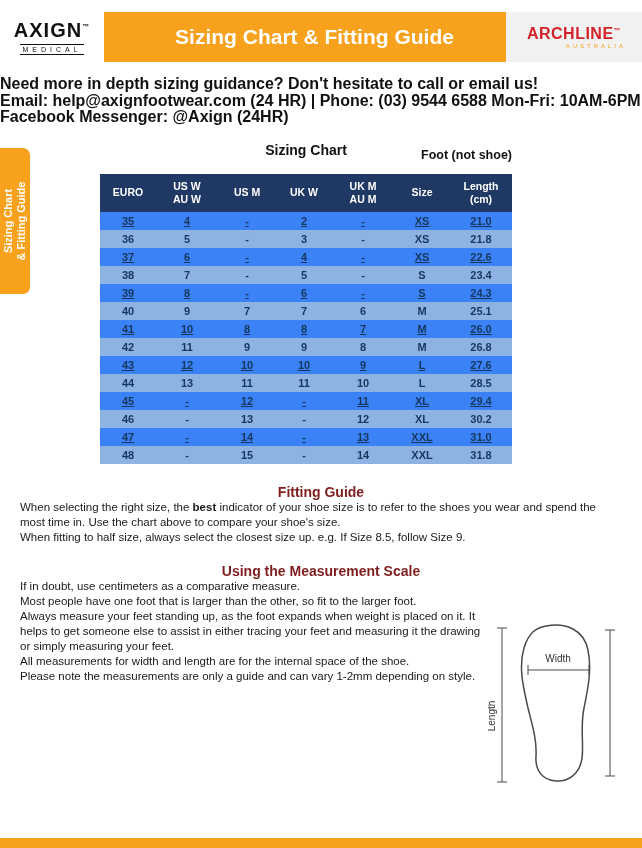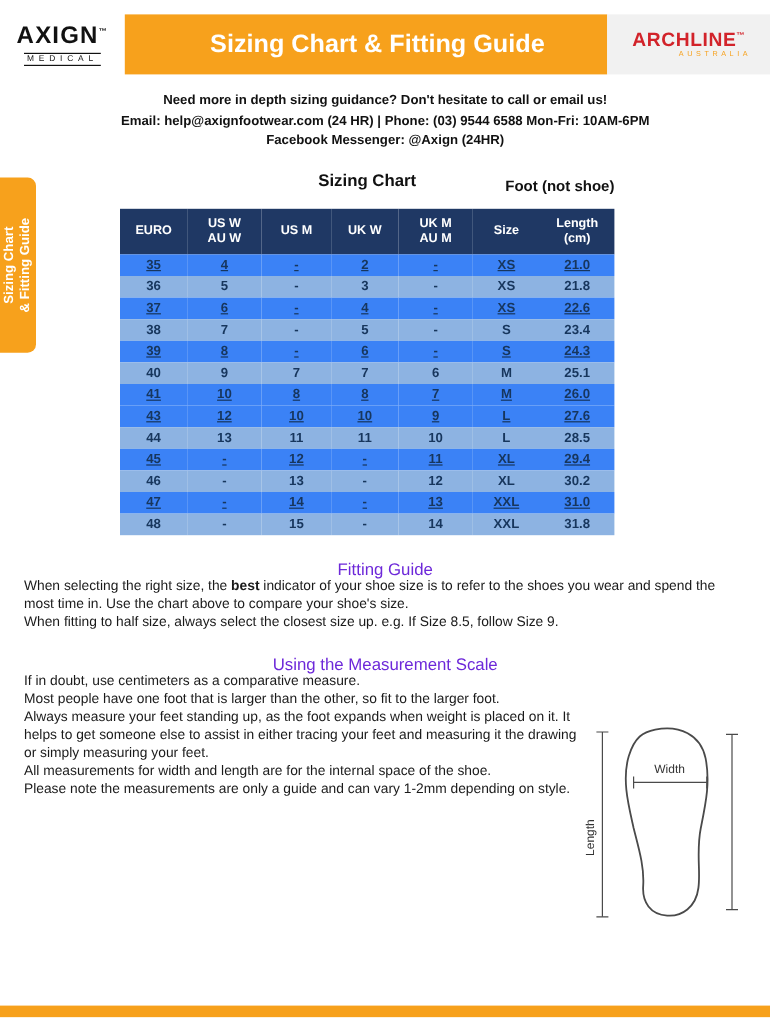--- a/index.html
+++ b/index.html
@@ -14,38 +14,38 @@
   .brand-name sup { font-size:7px; }
   .brand-sub { font-size:7px; letter-spacing:4px; color:#111; margin-top:2px; border-top:1px solid #111; border-bottom:1px solid #111; padding:1px 2px; }
   .title-banner { flex:1; background:#F7A11C; height:50px; display:flex; align-items:center; justify-content:center;padding-left:19px; }
   .page-title { color:#fff; font-size:21px; font-weight:bold; }
   .archline-box { width:136px; height:50px; background:#F1F1F1; display:flex; flex-direction:column; align-items:center; justify-content:center; }
   .archline-name { color:#D2232A; font-size:16px; font-weight:bold; letter-spacing:0.5px; }
   .archline-name sup { font-size:7px; }
   .archline-sub { color:#F7A11C; font-size:6px; letter-spacing:3px; align-self:flex-end; margin-right:16px; }
 
   
-  .contact { margin-top:10px; text-align:center; font-weight:bold; font-size:11px; color:#111; line-height:16.5px; }
+  .contact { margin-top:10px; font-weight:bold; font-size:16px; color:#111; line-height:16.5px; }
 
   
   .side-tab { position:absolute; left:0; top:148px; width:30px; height:146px; background:#F7A11C; border-radius:0 7px 7px 0; }
   .side-tab-inner { position:absolute; top:146px; left:0; width:146px; height:30px; transform-origin:0 0; transform:rotate(-90deg); display:flex; flex-direction:column; justify-content:center; text-align:center; color:#fff; font-weight:bold; font-size:11px; line-height:13px; }
 
   
   .chart-head { position:relative; margin:16px 16px 0 100px; width:412px; height:32px; }
   .chart-title { position:absolute; left:0; right:0; top:0; text-align:center; font-size:14px; font-weight:bold; color:#111; }
   .foot-note { position:absolute; right:0; bottom:12px; font-size:12.5px; font-weight:bold; color:#111; }
   table.sizing { margin-left:100px; width:412px; border-collapse:collapse; table-layout:fixed; }
   table.sizing th { background:#1F3864; color:#fff; font-size:10.5px; line-height:13px; font-weight:bold; height:38px; vertical-align:middle; text-align:center; }
   table.sizing td { height:18px; text-align:center; vertical-align:middle; font-size:11px; font-weight:bold; color:#17365D; }
   tr.row-a td { background:#3b82f6;text-decoration:underline; }
   tr.row-b td { background:#8DB3E2; }
 
   
-  .section-title { text-align:center; font-size:14px; font-weight:normal; color:#6d28d9; }
+  .section-title { text-align:center; font-size:14px; font-weight:bold; color:#7f1d1d; }
   .fitting-title { margin-top:20px; }
   .para { margin:0 18px 0 20px; font-size:11.5px; line-height:15px; color:#1a1a1a; }
   .measure-title { margin-top:18px; }
   .measure-wrap { position:relative; }
   .measure-wrap .para { max-width:470px; }
 
   
   .foot-diagram { position:absolute; right:4px; top:40px; width:150px; height:172px; }
   .diag-label { font-size:10px; fill:#333; font-family:"Liberation Sans", sans-serif; }
 
@@ -184,20 +184,29 @@
         </tr>
         <tr class="row-a">
           <td>41</td>
           <td>10</td>
           <td>8</td>
           <td>8</td>
           <td>7</td>
           <td>M</td>
           <td>26.0</td>
         </tr>
+        <tr class="row-b">
+          <td>42</td>
+          <td>11</td>
+          <td>9</td>
+          <td>9</td>
+          <td>8</td>
+          <td>M</td>
+          <td>26.8</td>
+        </tr>
         <tr class="row-a">
           <td>43</td>
           <td>12</td>
           <td>10</td>
           <td>10</td>
           <td>9</td>
           <td>L</td>
           <td>27.6</td>
         </tr>
         <tr class="row-b">

